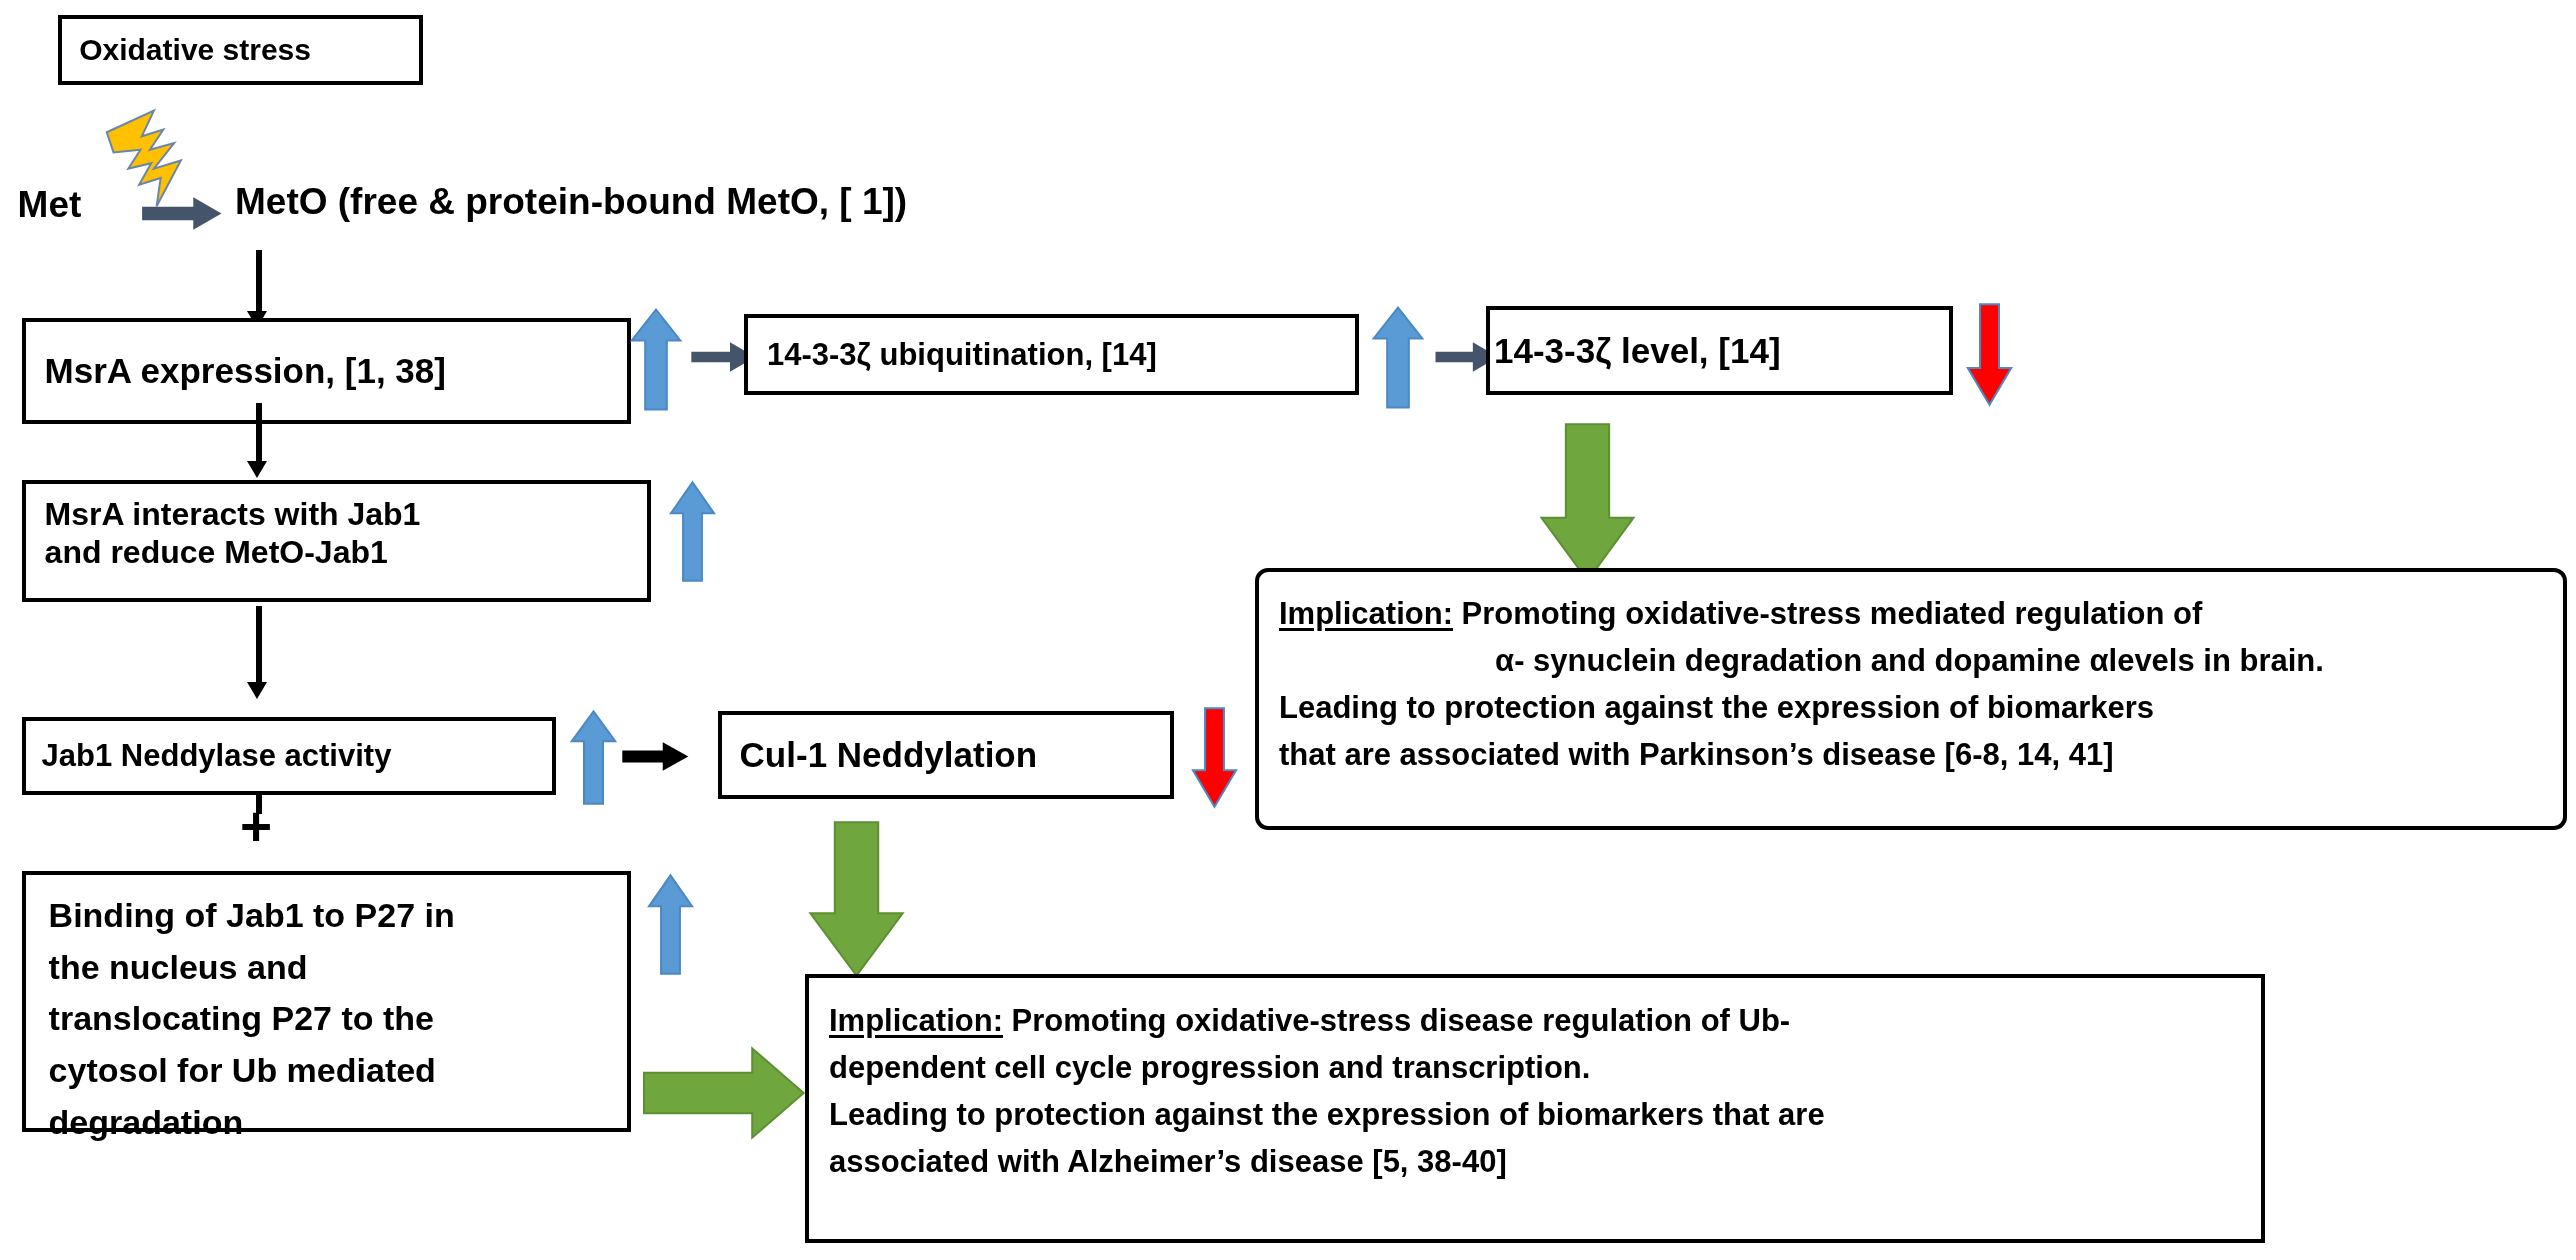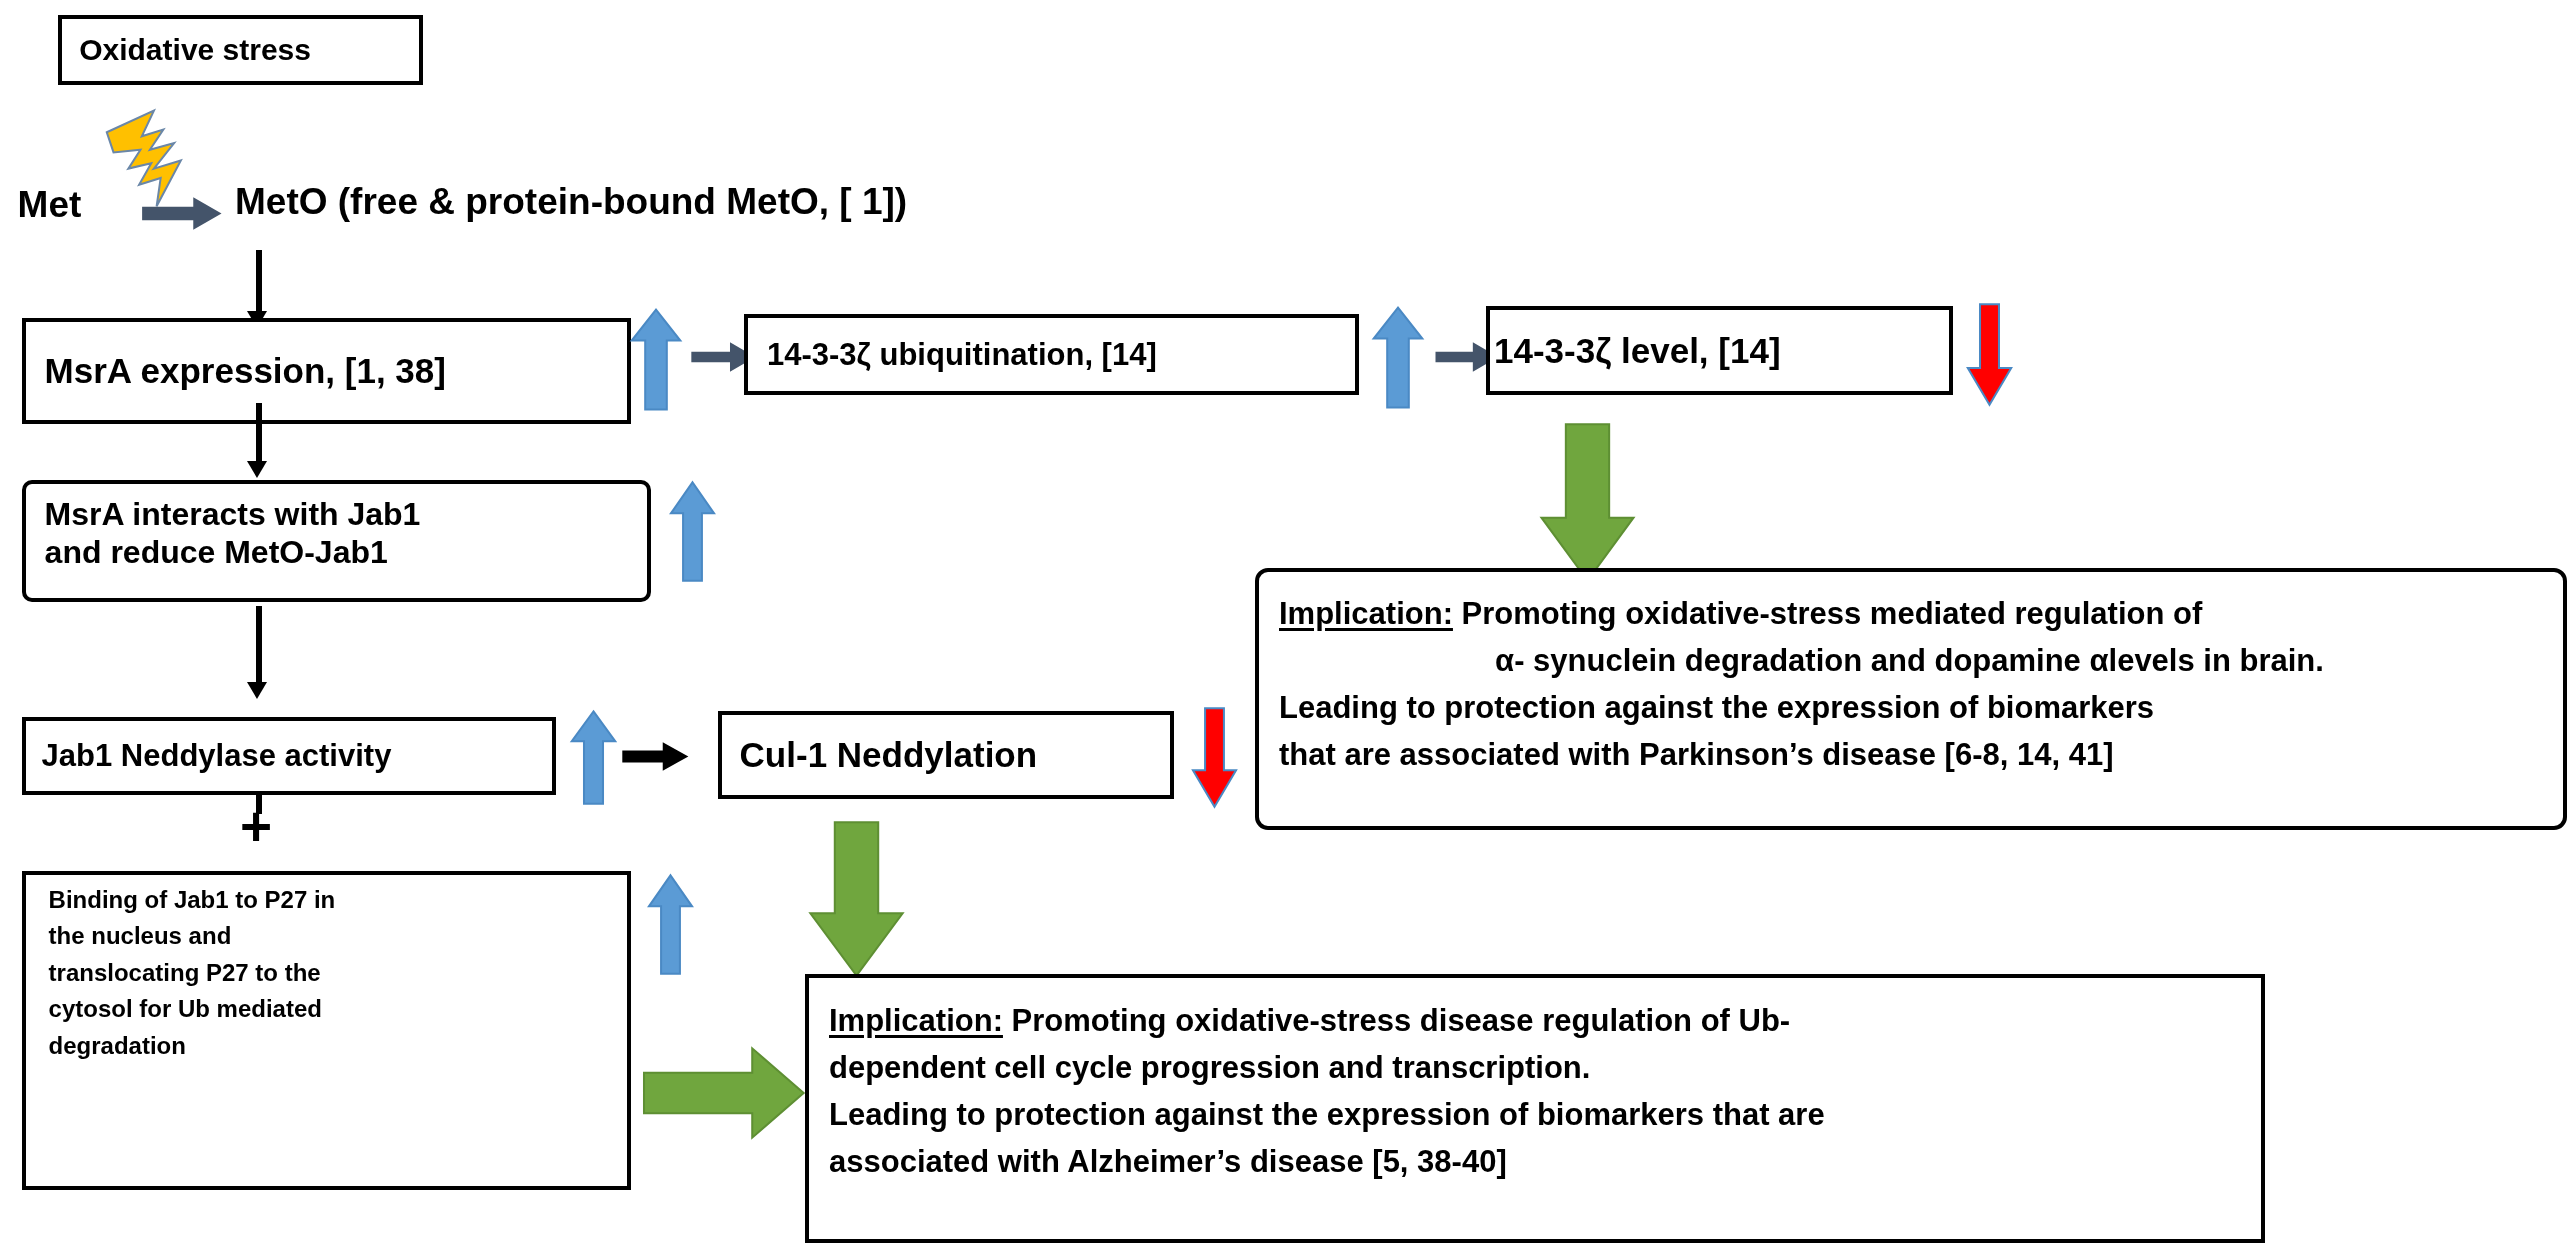--- a/index.html
+++ b/index.html
@@ -146,21 +146,21 @@
 
   <div class="arrow-wrap" style="left:1540px; top:423px; width:95px; height:159px;">
     <svg width="95" height="159" viewBox="0 0 140 235">
       <polygon points="70,233 138,140 102,140 102,2 38,2 38,140 2,140" fill="#70A63E" stroke="#5E8F33" stroke-width="3"></polygon>
     </svg>
   </div>
 
   <div class="vline" style="left:256px; top:403px; width:6px; height:65px;"></div>
   <div class="vhead" style="left:247px; top:461px;"></div>
 
-  <div class="box" style="left:21.6px; top:480px; width:629px; height:122px; padding-left:19px; font-size:32px; align-items:flex-start; padding-top:12px;border-radius:10px;">
+  <div class="box" style="left:21.6px; top:480px; width:629px; height:122px; padding-left:19px; font-size:32px; align-items:flex-start; padding-top:12px;">
     <div class="box-lines">
       <div style="line-height:1.18;">MsrA interacts with Jab1</div>
       <div style="line-height:1.18;">and reduce MetO-Jab1</div>
     </div>
   </div>
 
   <div class="arrow-wrap" style="left:668px; top:481px; width:49px; height:101px;">
     <svg width="49" height="101" viewBox="0 0 72 150">
       <polygon points="36,2 68,48 50,48 50,148 22,148 22,48 4,48" fill="#5B9BD5" stroke="#4A89C4" stroke-width="3"></polygon>
     </svg>
@@ -198,21 +198,21 @@
   <div class="arrow-wrap" style="left:809px; top:821px; width:95px; height:156px;">
     <svg width="95" height="156" viewBox="0 0 140 230">
       <polygon points="70,228 138,136 102,136 102,2 38,2 38,136 2,136" fill="#70A63E" stroke="#5E8F33" stroke-width="3"></polygon>
     </svg>
   </div>
 
   <div class="plus" style="left:240px; top:799px; font-size:55px;">+</div>
 
   <div class="vline" style="left:256px; top:795px; width:6px; height:19px;"></div>
 
-  <div class="impl-box" style="left:21.6px; top:871px; width:609px; height:319px; font-size:24px; padding-top:7px;">
+  <div class="impl-box" style="left:21.6px; top:871px; width:609px; height:261px; font-size:34px; padding-top:15px;">
     <div class="impl-line">Binding of Jab1 to P27 in</div>
     <div class="impl-line">the nucleus and</div>
     <div class="impl-line">translocating  P27 to the</div>
     <div class="impl-line">cytosol for Ub mediated</div>
     <div class="impl-line">degradation</div>
   </div>
 
   <div class="arrow-wrap" style="left:646px; top:874px; width:49px; height:101px;">
     <svg width="49" height="101" viewBox="0 0 72 150">
       <polygon points="36,2 68,48 50,48 50,148 22,148 22,48 4,48" fill="#5B9BD5" stroke="#4A89C4" stroke-width="3"></polygon>

